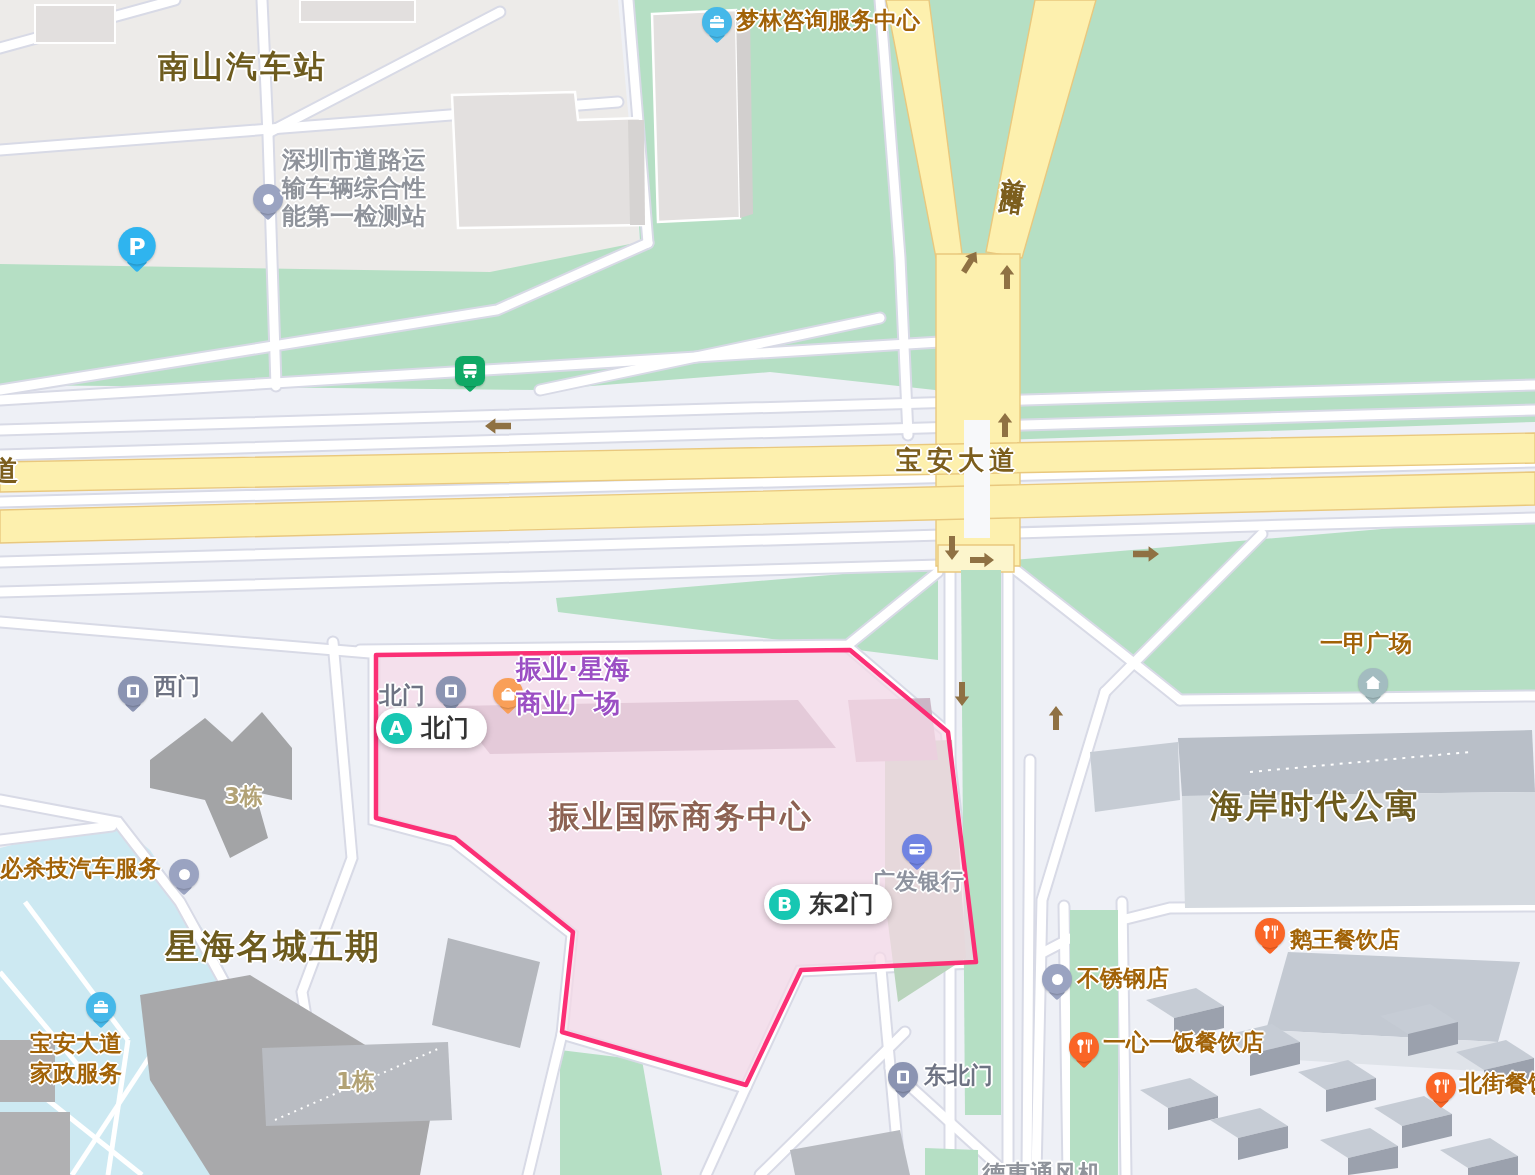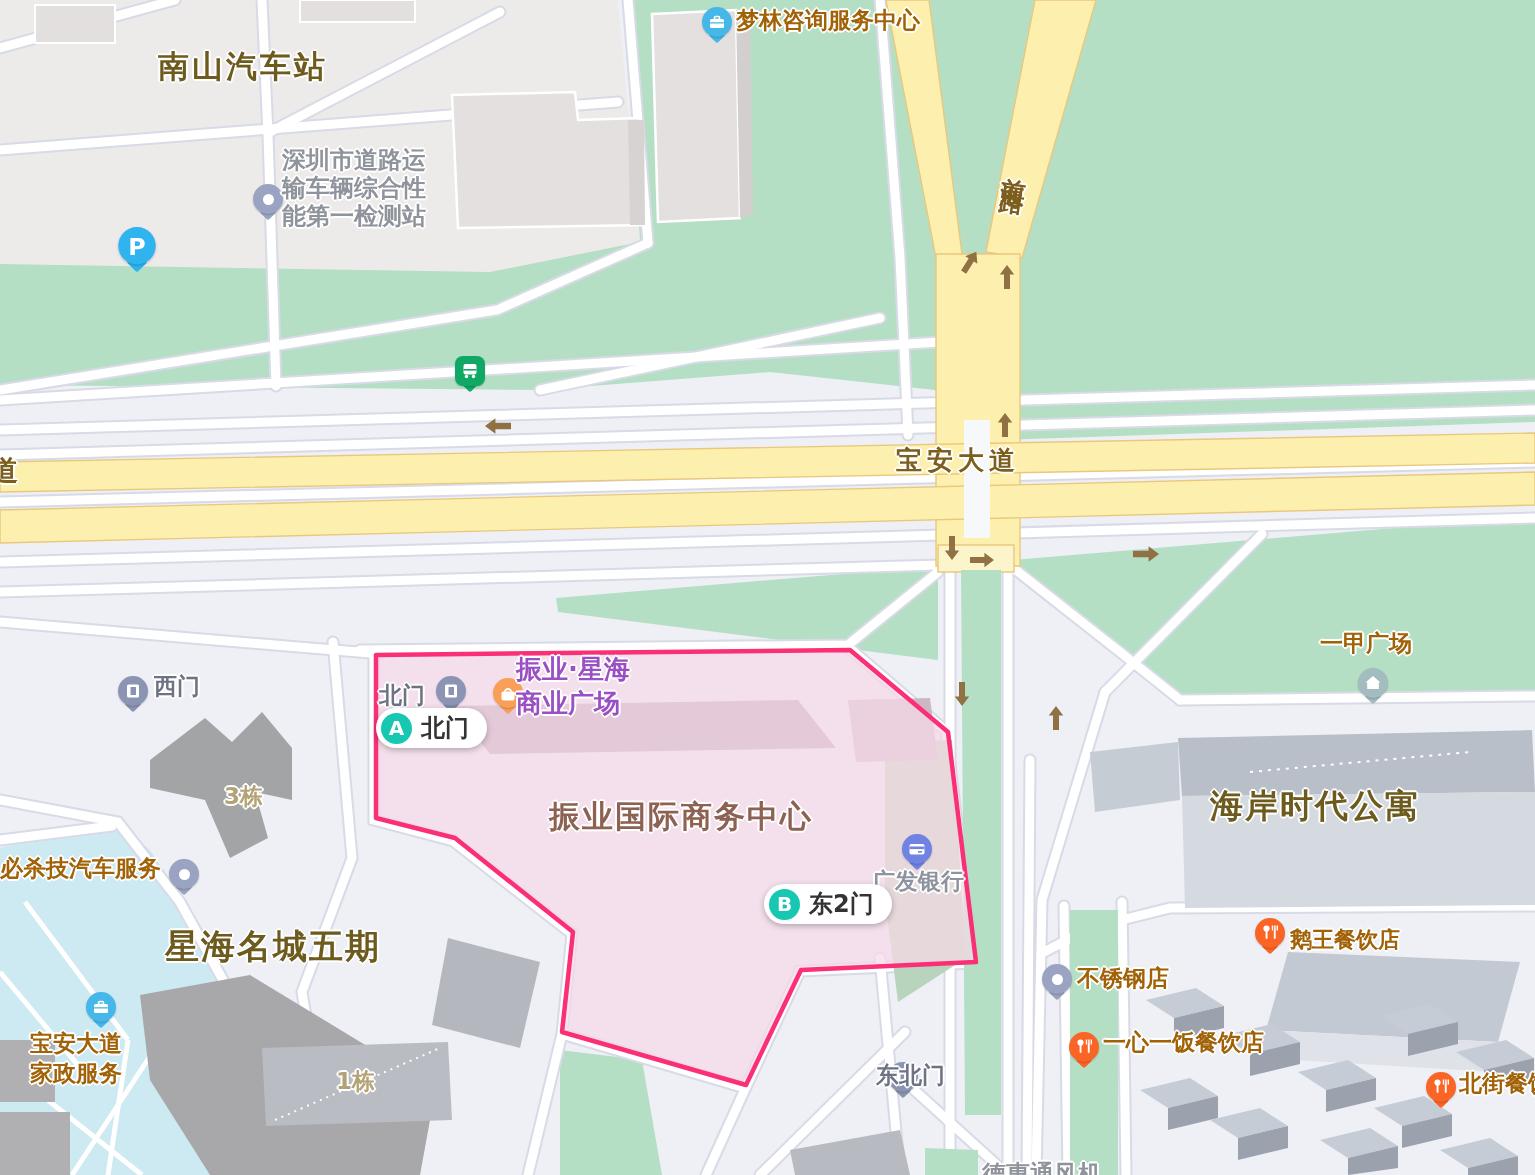--- a/index.html
+++ b/index.html
@@ -200,21 +200,21 @@
 <div class="lbl roadbrown vert" style="left:1000px;top:158px;font-size:25px;transform:rotate(8deg);">前海路</div>
 <div class="lbl roadbrown" style="left:896px;top:443px;font-size:26px;letter-spacing:5px;">宝安大道</div>
 <div class="lbl roadbrown" style="left:-10px;top:452px;font-size:28px;">道</div>
 <div class="lbl purple center" style="left:516px;top:652px;width:170px;font-size:26px;line-height:34px;">
   <div>振业·星海</div>
   <div>商业广场</div>
 </div>
 <div class="lbl gatecol" style="left:379px;top:680px;font-size:23px;z-index:1;">北门</div>
 <div class="lbl redbrown" style="left:549px;top:796px;font-size:31px;letter-spacing:2px;">振业国际商务中心</div>
 <div class="lbl bankcol" style="left:866px;top:866px;font-size:23px;">广发银行</div>
-<div class="lbl gatecol" style="left:876px;top:1060px;font-size:23px;">东北门</div>
+<div class="lbl gatecol" style="left:924px;top:1060px;font-size:23px;">东北门</div>
 <div class="lbl gatecol" style="left:154px;top:671px;font-size:23px;">西门</div>
 <div class="lbl khaki" style="left:224px;top:781px;font-size:23px;">3栋</div>
 <div class="lbl khaki" style="left:336px;top:1066px;font-size:23px;">1栋</div>
 <div class="lbl gray" style="left:0px;top:853px;font-size:23px;">必杀技汽车服务</div>
 <div class="lbl brown" style="left:165px;top:924px;font-size:34px;letter-spacing:2px;">星海名城五期</div>
 <div class="lbl gray center" style="left:30px;top:1028px;width:150px;font-size:23px;line-height:30px;">
   <div>宝安大道</div>
   <div>家政服务</div>
 </div>
 <div class="lbl gray" style="left:1320px;top:628px;font-size:23px;text-align:center;">一甲广场</div>

